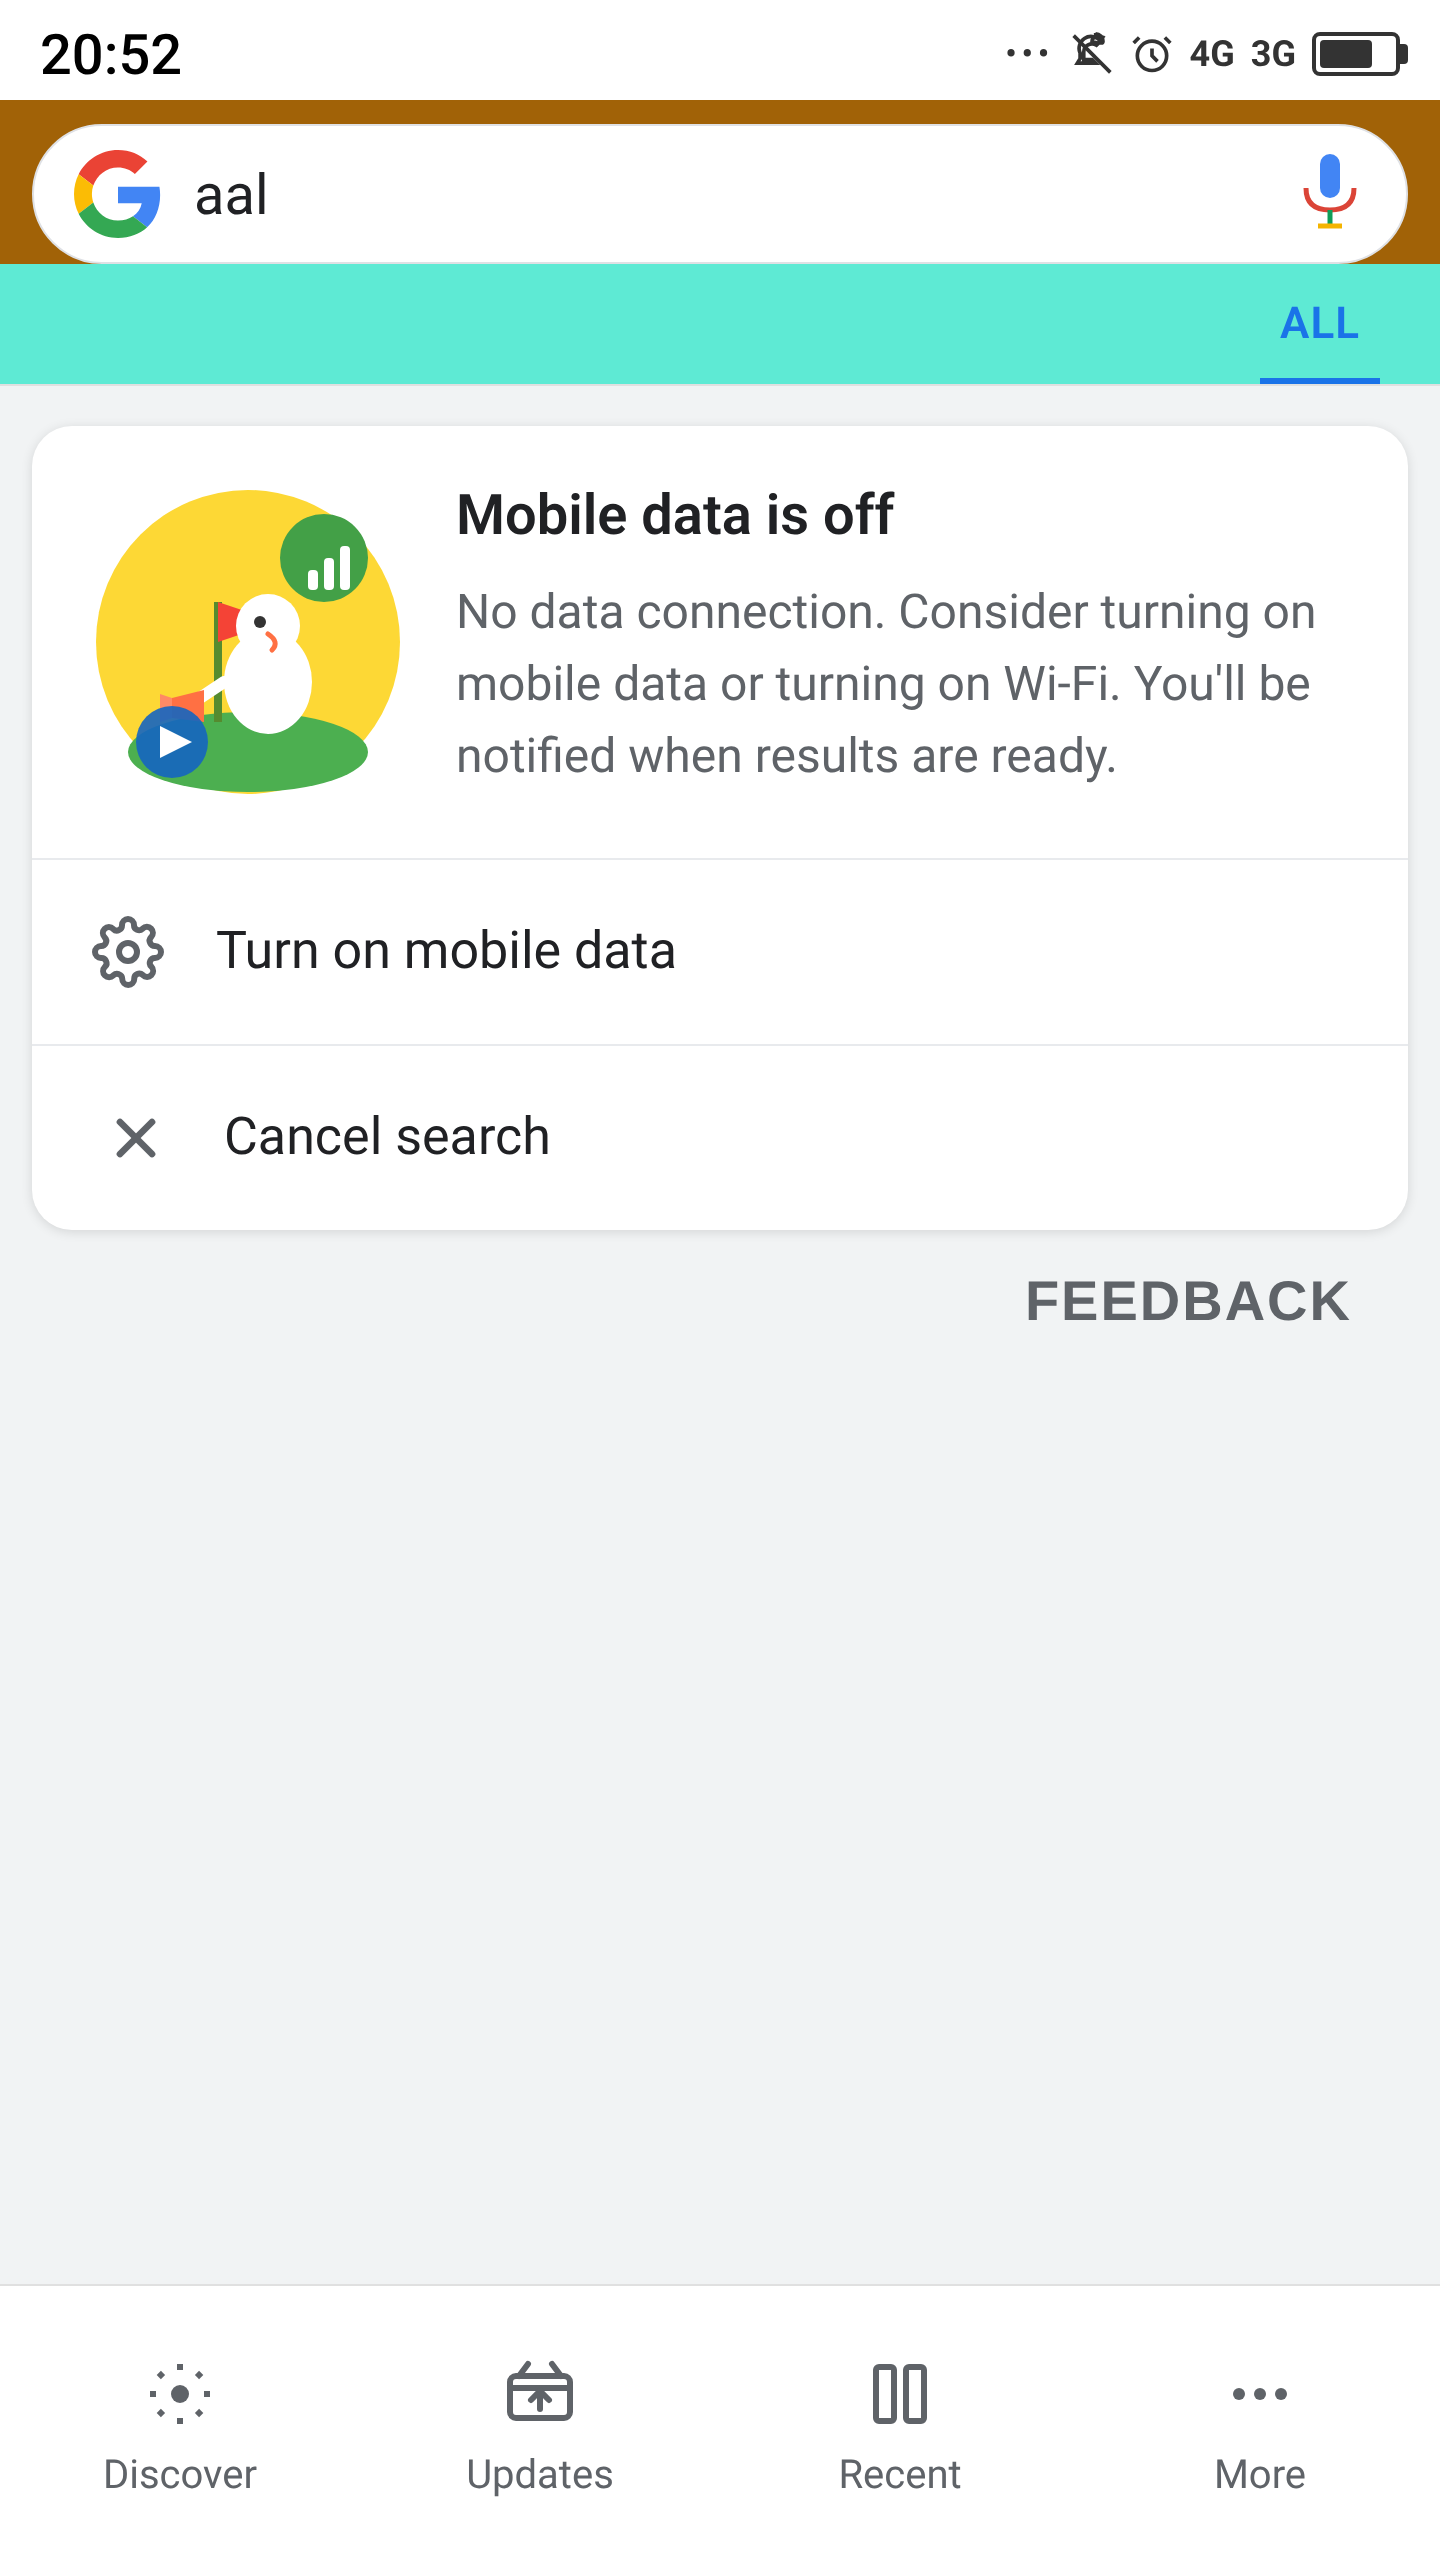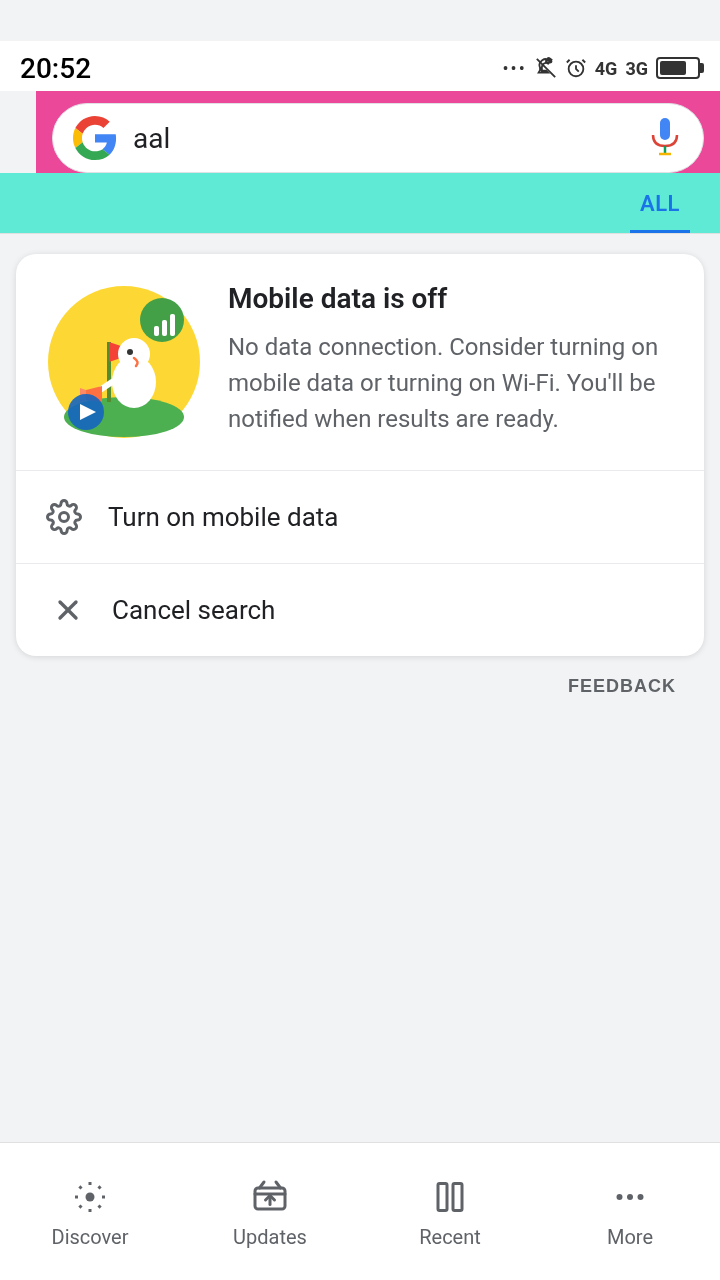--- a/index.html
+++ b/index.html
@@ -14,21 +14,20 @@
     }
 
     
     .status-bar {
       display: flex;
       justify-content: space-between;
       align-items: center;
       padding: 10px 20px 6px 20px;
       background: #fff;
       height: 50px;
-      margin-top: 41px;
     }
     .status-time {
       font-size: 28px;
       font-weight: 500;
       color: #000;
     }
     .status-icons {
       display: flex;
       align-items: center;
       gap: 8px;
@@ -61,23 +60,22 @@
       left: 2px;
       top: 2px;
       bottom: 2px;
       width: 65%;
       background: #333;
       border-radius: 2px;
     }
 
     
     .search-bar-container {
-      background: #ec4899;
+      background: #a16207;
       padding: 12px 16px 0 16px;
-      margin-left: 36px;
     }
     .search-bar {
       display: flex;
       align-items: center;
       border: 1px solid #dfe1e5;
       border-radius: 50px;
       padding: 12px 20px;
       background: #fff;
       gap: 16px;
     }
@@ -189,21 +187,21 @@
       color: #202124;
     }
 
     
     .feedback-container {
       display: flex;
       justify-content: flex-end;
       padding: 20px 28px;
     }
     .feedback-btn {
-      font-size: 18px;
+      font-size: 28px;
       font-weight: 600;
       color: #5f6368;
       letter-spacing: 1px;
       background: none;
       border: none;
       cursor: pointer;
     }
 
     
     .bottom-nav {

